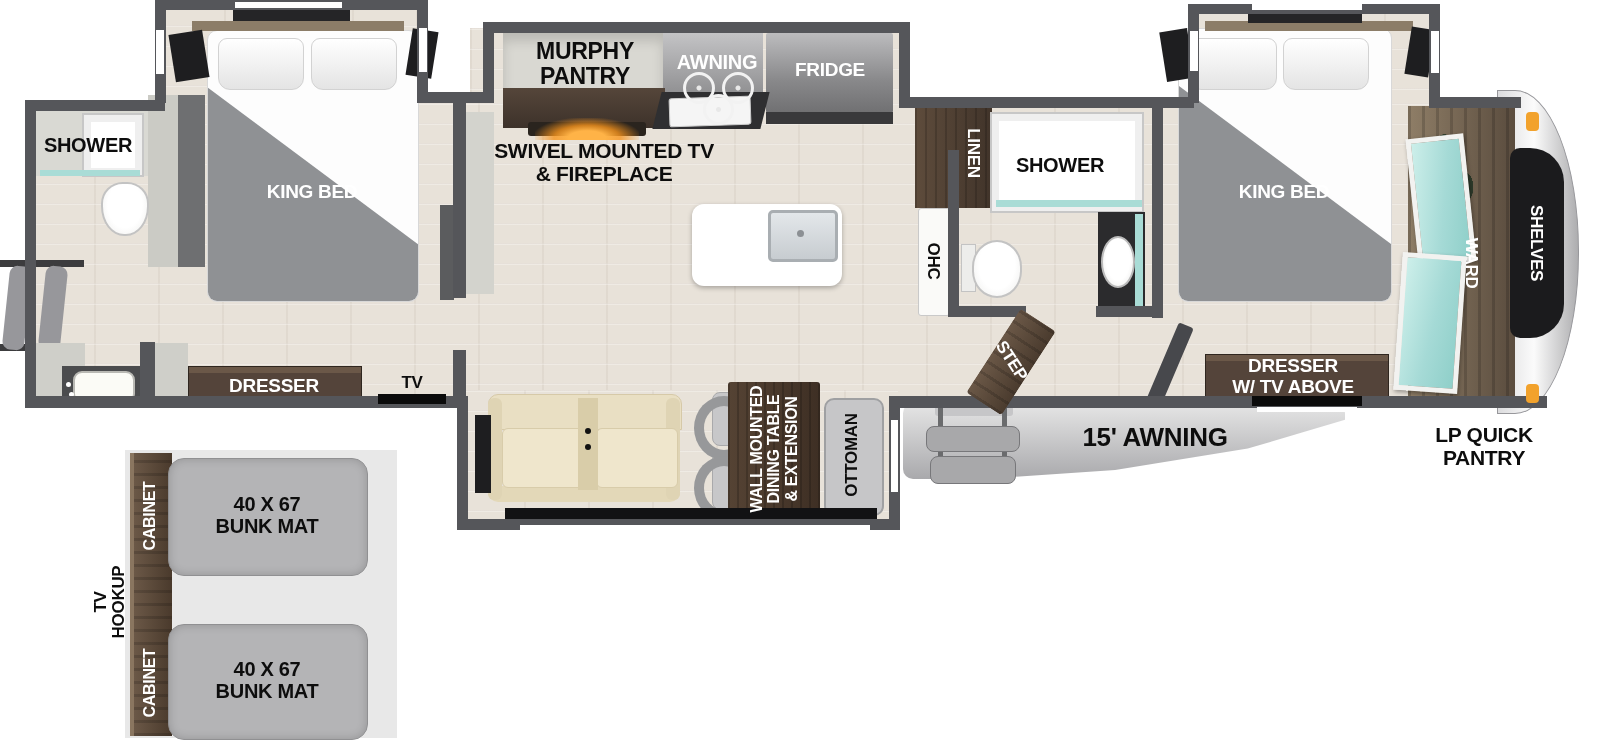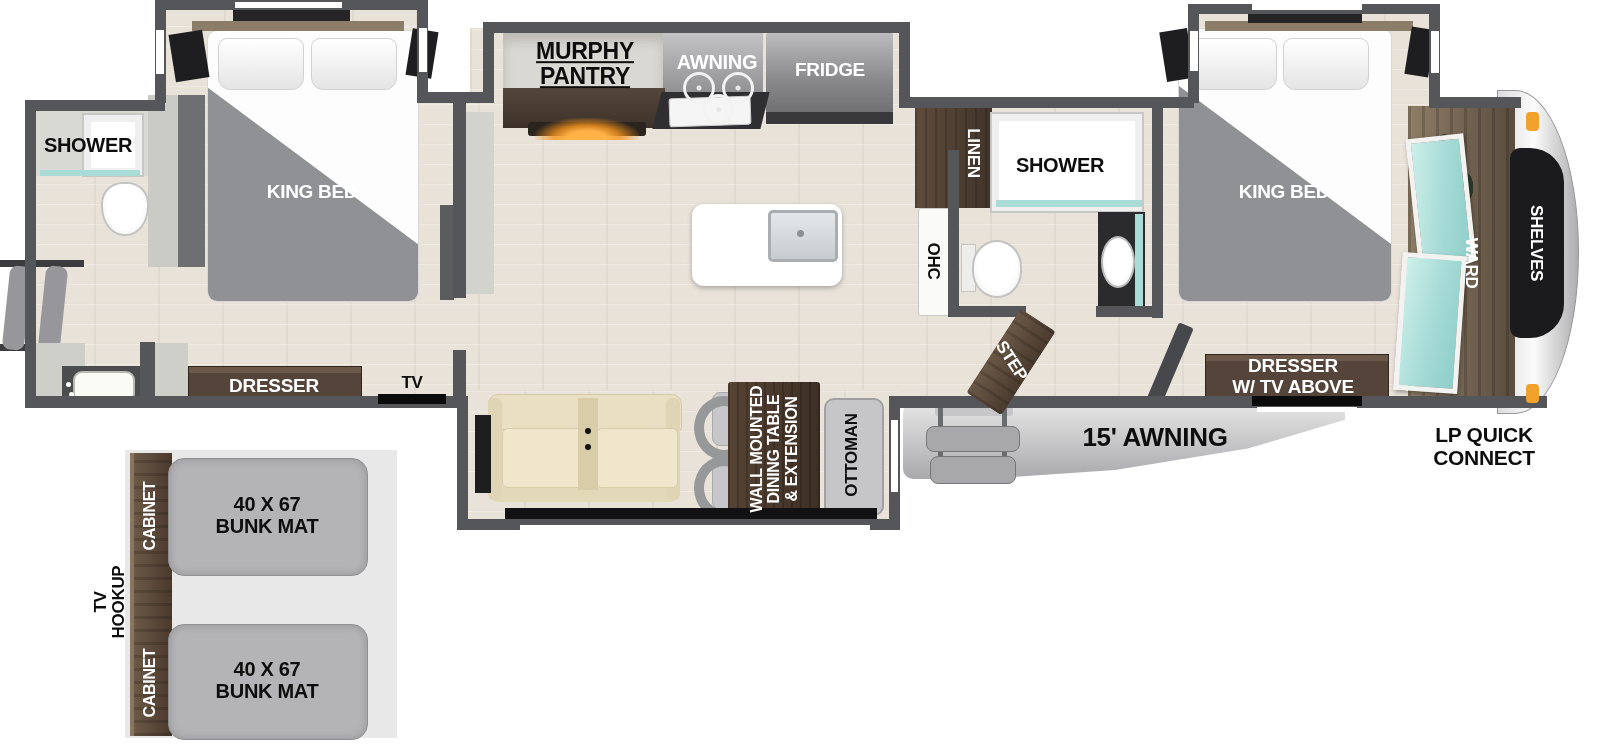--- a/index.html
+++ b/index.html
@@ -52,21 +52,21 @@
   <div class="floor" style="left:460px;top:390px;width:438px;height:130px;"></div>
 
   <div class="abs" style="left:1497px;top:90px;width:80px;height:322px;z-index:3;border:1px solid #97979B;
               border-radius:0 64px 64px 0 / 0 161px 161px 0;
               background:linear-gradient(90deg,#DCDCDE 0%,#FBFBFB 45%,#ADADAF 100%);"></div>
   <div class="abs" style="left:903px;top:403px;width:442px;height:76px;z-index:2;border-radius:10px;
               background:linear-gradient(180deg,#E6E6E6,#A9A9AC);
               clip-path:polygon(0% 0%,100% 0%,100% 22%,78% 60%,48% 88%,18% 100%,0% 100%);"></div>
   <div class="lbl k" style="left:1155px;top:437px;font-size:26px;">15' AWNING</div>
   <div class="lbl k" style="left:1484px;top:447px;font-size:21px;">LP QUICK
-CONNECT</div>
+PANTRY</div>
 
   <div class="abs" style="left:935px;top:400px;width:78px;height:16px;background:#C6C6C8;border-radius:3px;z-index:4;"></div>
   <div class="abs" style="left:938px;top:404px;width:5px;height:80px;background:#6A6B6D;z-index:4;"></div>
   <div class="abs" style="left:1002px;top:404px;width:5px;height:76px;background:#6A6B6D;z-index:4;"></div>
   <div class="abs" style="left:926px;top:426px;width:92px;height:24px;background:#A8A8AA;border:1px solid #77777A;border-radius:8px;z-index:5;"></div>
   <div class="abs" style="left:930px;top:456px;width:84px;height:26px;background:#A8A8AA;border:1px solid #77777A;border-radius:8px;z-index:5;"></div>
 
   <div class="abs" style="left:0px;top:260px;width:84px;height:7px;background:#3C3C3E;z-index:2;"></div>
   <div class="abs" style="left:0px;top:344px;width:84px;height:7px;background:#3C3C3E;z-index:2;"></div>
   <div class="abs" style="left:6px;top:266px;width:22px;height:84px;background:#97979B;border-radius:8px;transform:rotate(6deg);z-index:3;"></div>
@@ -130,22 +130,24 @@
   <div class="ovr" style="left:378px;top:394px;width:68px;height:10px;background:#0B0B0B;"></div>
   <div class="lbl k" style="left:412px;top:383px;font-size:17px;">TV</div>
   <div class="furn" style="left:440px;top:205px;width:14px;height:95px;background:#5B5C5E;"></div>
   <div class="furn" style="left:466px;top:112px;width:28px;height:182px;background:#D3D3CD;"></div>
 
   <div class="furn" style="left:503px;top:33px;width:160px;height:58px;background:#D9D8D2;box-shadow:inset 0 8px 12px rgba(0,0,0,.14);"></div>
   <div class="furn" style="left:503px;top:88px;width:162px;height:40px;background:linear-gradient(180deg,#55463A,#3D322A);z-index:11;"></div>
   <div class="furn" style="left:528px;top:122px;width:118px;height:14px;background:#2A241E;border-radius:3px;z-index:12;"></div>
   <div class="furn" style="left:535px;top:118px;width:104px;height:22px;z-index:13;
        background:radial-gradient(ellipse at 50% 90%,#FFB347 0 25%,rgba(247,148,29,.8) 45%,rgba(247,148,29,0) 75%);"></div>
-  <div class="lbl k" style="left:585px;top:64px;font-size:23px;text-decoration:underline;">MURPHY
+  <div class="lbl k" style="left:585px;top:64px;font-size:23px;">MURPHY
 PANTRY</div>
+  <div class="lbl k" style="left:604px;top:163px;font-size:21px;">SWIVEL MOUNTED TV
+&amp; FIREPLACE</div>
   <div class="furn" style="left:663px;top:30px;width:100px;height:64px;background:linear-gradient(180deg,#C6C6C8,#909092);"></div>
   <div class="lbl w" style="left:717px;top:63px;font-size:20px;">AWNING</div>
   <div class="ring" style="left:683px;top:72px;width:26px;height:26px;"></div>
   <div class="ring" style="left:722px;top:72px;width:26px;height:26px;"></div>
   <div class="furn" style="left:657px;top:92px;width:108px;height:37px;background:#2F2F31;transform:skewX(-14deg);z-index:11;"></div>
   <div class="furn" style="left:669px;top:97px;width:80px;height:27px;background:#F5F5F5;border:1px solid #CCC;border-radius:3px;transform:rotate(-2deg);z-index:12;"></div>
   <div class="ring" style="left:703px;top:94px;width:25px;height:25px;"></div>
   <div class="furn" style="left:766px;top:33px;width:127px;height:80px;border-radius:2px;
        background:linear-gradient(180deg,#BCBCBE 0%,#88888A 60%,#707072 100%);"></div>
   <div class="furn" style="left:766px;top:112px;width:127px;height:12px;background:#39393B;"></div>

